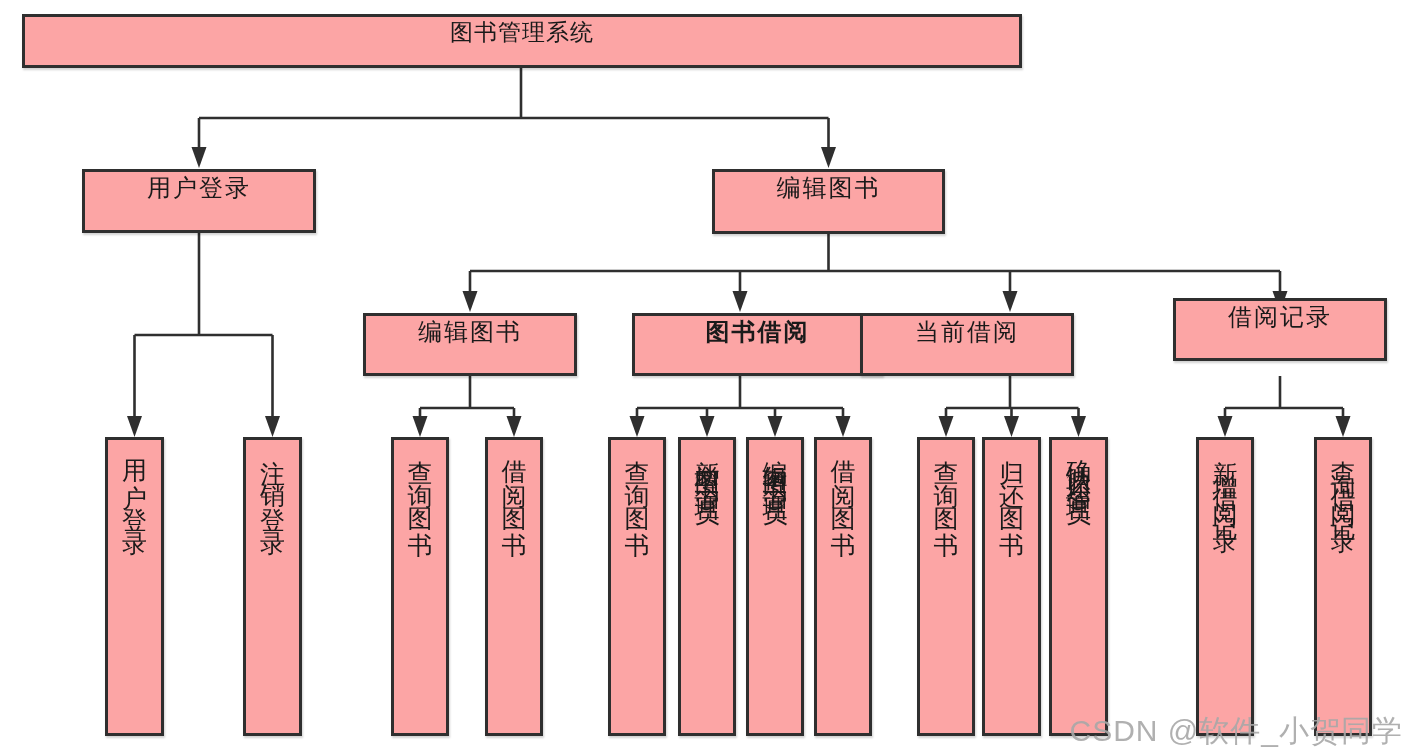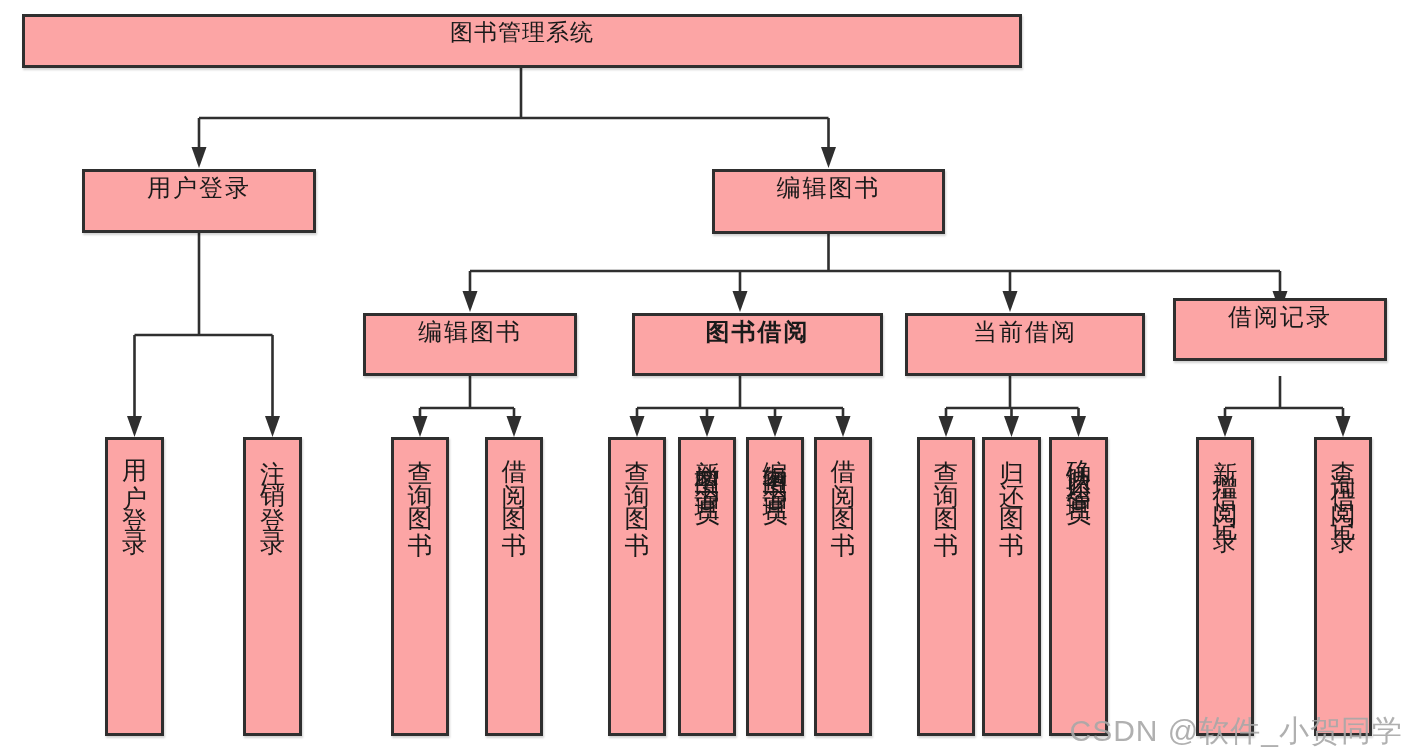--- a/index.html
+++ b/index.html
@@ -116,21 +116,21 @@
   <div class="box" style="left:712px; top:169px; width:233px; height:65px;">
     <span class="hlabel">编辑图书</span>
   </div>
 
   <div class="box" style="left:363px; top:313px; width:214px; height:63px;">
     <span class="hlabel">编辑图书</span>
   </div>
   <div class="box" style="left:632px; top:313px; width:251px; height:63px;font-weight:bold;">
     <span class="hlabel">图书借阅</span>
   </div>
-  <div class="box" style="left:905px; top:313px; width:240px; height:63px;">
+  <div class="box" style="left:860px; top:313px; width:214px; height:63px;">
     <span class="hlabel">当前借阅</span>
   </div>
   <div class="box" style="left:1173px; top:298px; width:214px; height:63px;">
     <span class="hlabel">借阅记录</span>
   </div>
 
   <div class="box" style="left:105px; top:437px; width:59px; height:299px;">
     <span class="vlabel" style="letter-spacing: 24px;">用户登录</span>
   </div>
   <div class="box" style="left:243px; top:437px; width:59px; height:299px;">

